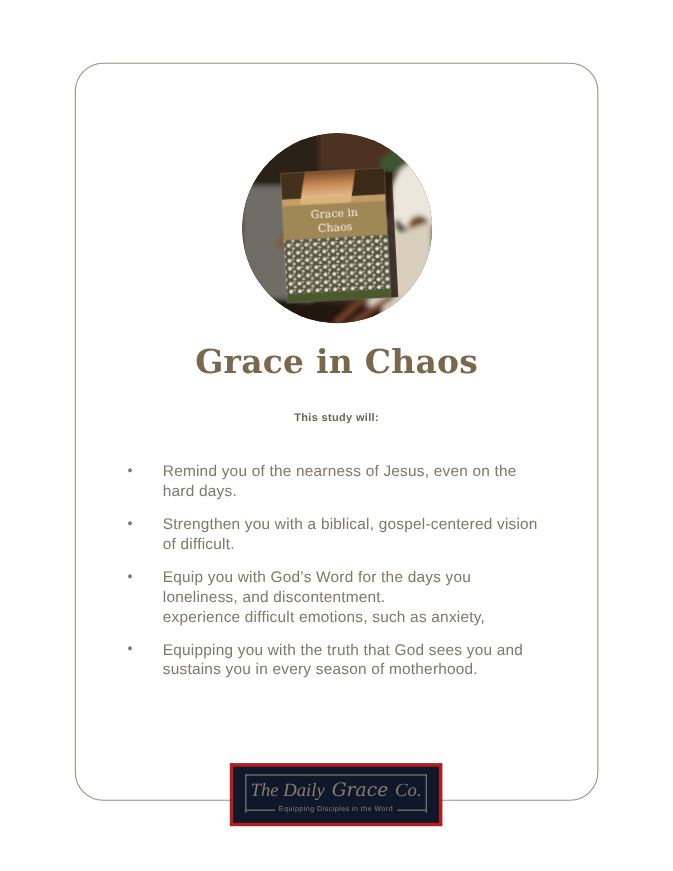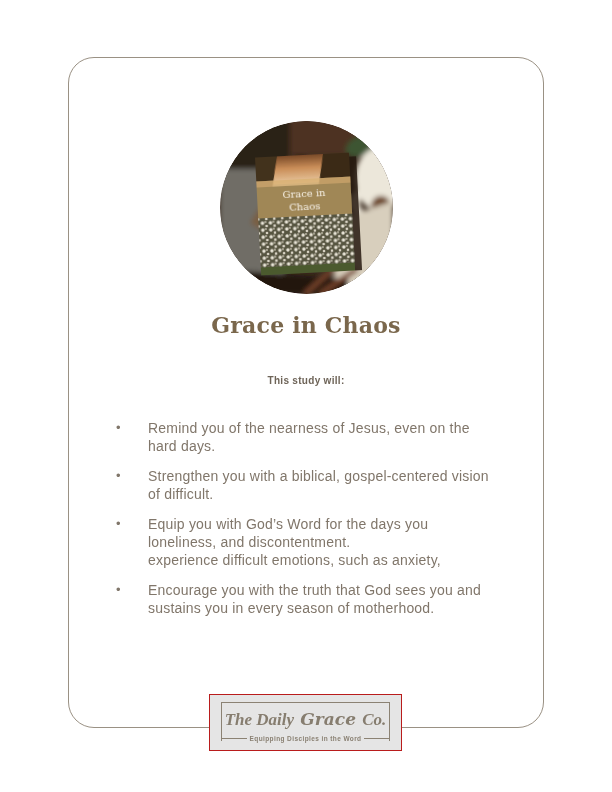--- a/index.html
+++ b/index.html
@@ -27,21 +27,21 @@
     z-index:2;
   }
   
   .doc-title{
     position:absolute;
     left:0;right:0;top:312px;
     margin:0;
     text-align:center;
     font-family:"DejaVu Serif","Liberation Serif",serif;
     font-weight:600;
-    font-size:22px;
+    font-size:30px;
     letter-spacing:0.2px;
     color:#7a674c;
     z-index:2;
   }
   
   .doc-subtitle{
     position:absolute;
     left:0;right:0;top:375px;
     text-align:center;
     font-size:10px;
@@ -72,26 +72,25 @@
     font-size:13px;
     line-height:18px;
     color:#80766a;
   }
   .bullet-lines{flex:1;}
   .bullet-lines span{display:block;margin-left:16px;}
   
   .logo-outer{
     position:absolute;
     left:209px;top:694px;width:193px;height:57px;
-    background:#e5e5e5;
-    border:1px solid #b91c1c;
+    background:#0f172a;
+    border:3px solid #b91c1c;
     box-sizing:border-box;
     padding:7px 11px 9px 11px;
     z-index:3;
-    font-weight:bold;
   }
   .logo-inner{
     position:relative;
     height:100%;
     border:1px solid #8b8273;
     border-bottom:none;
     box-sizing:border-box;
     display:flex;
     align-items:center;
     justify-content:center;
@@ -216,21 +215,21 @@
       <span class="bullet-dot">•</span>
       <div class="bullet-lines">
         <span>Equip you with God’s Word for the days you</span>
         <span>loneliness, and discontentment.</span>
         <span>experience difficult emotions, such as anxiety,</span>
       </div>
     </li>
     <li>
       <span class="bullet-dot">•</span>
       <div class="bullet-lines">
-        <span>Encourage you with the truth that God sees you and</span>
+        <span>Equipping you with the truth that God sees you and</span>
         <span>sustains you in every season of motherhood.</span>
       </div>
     </li>
   </ul>
 
   <div class="logo-outer">
     <div class="logo-inner">
       <div class="logo-name">
         <span>The Daily</span>
         <span class="script">Grace</span>

